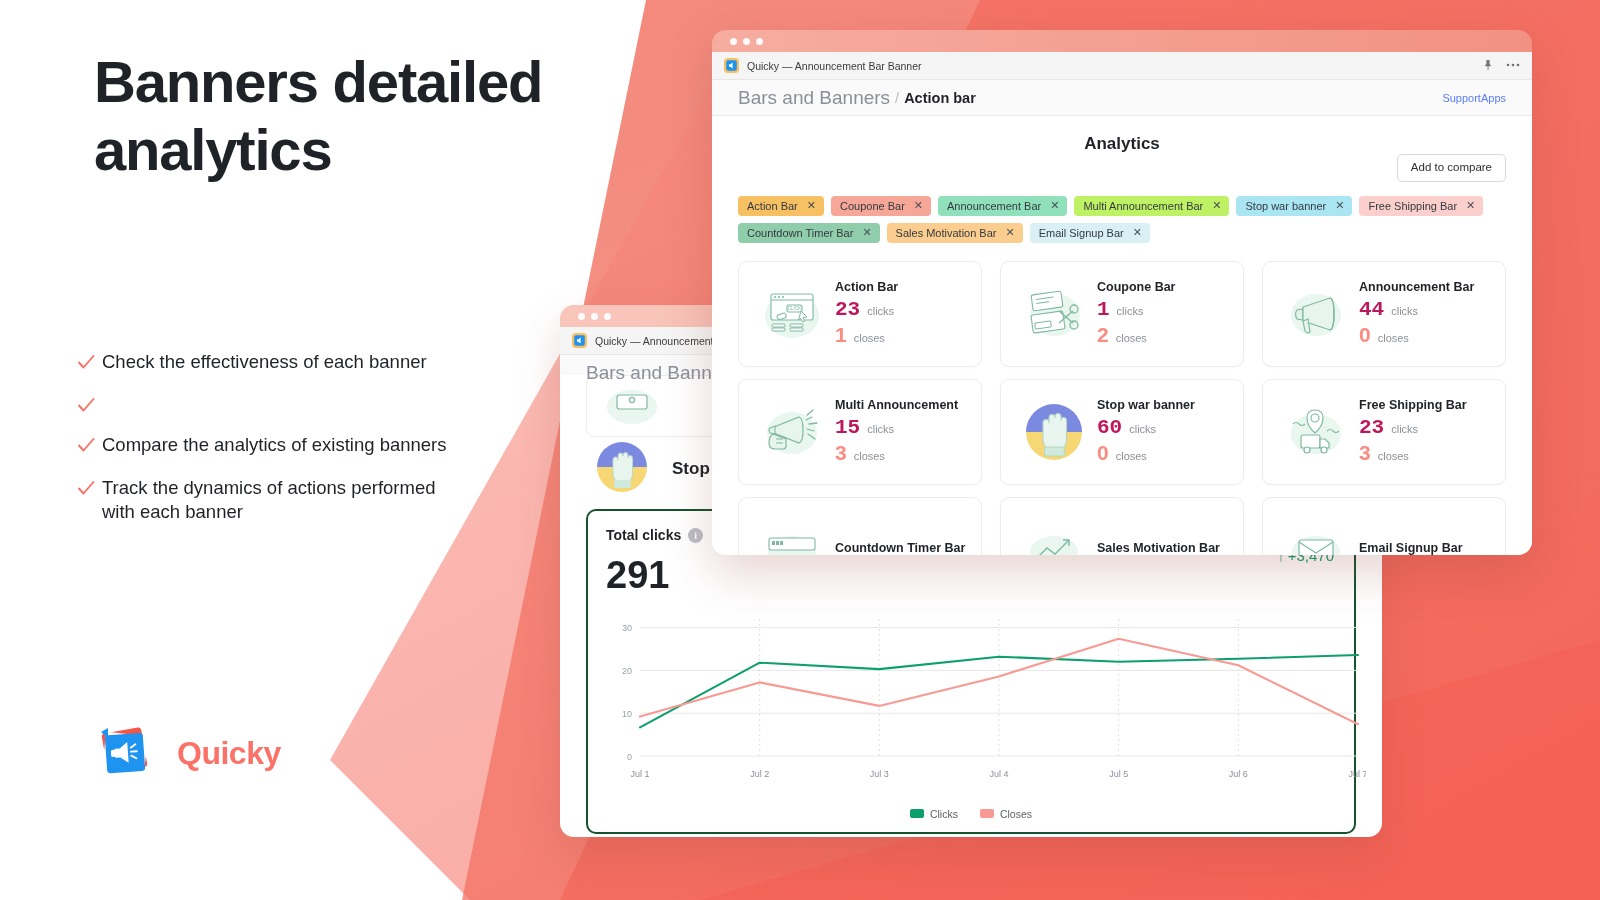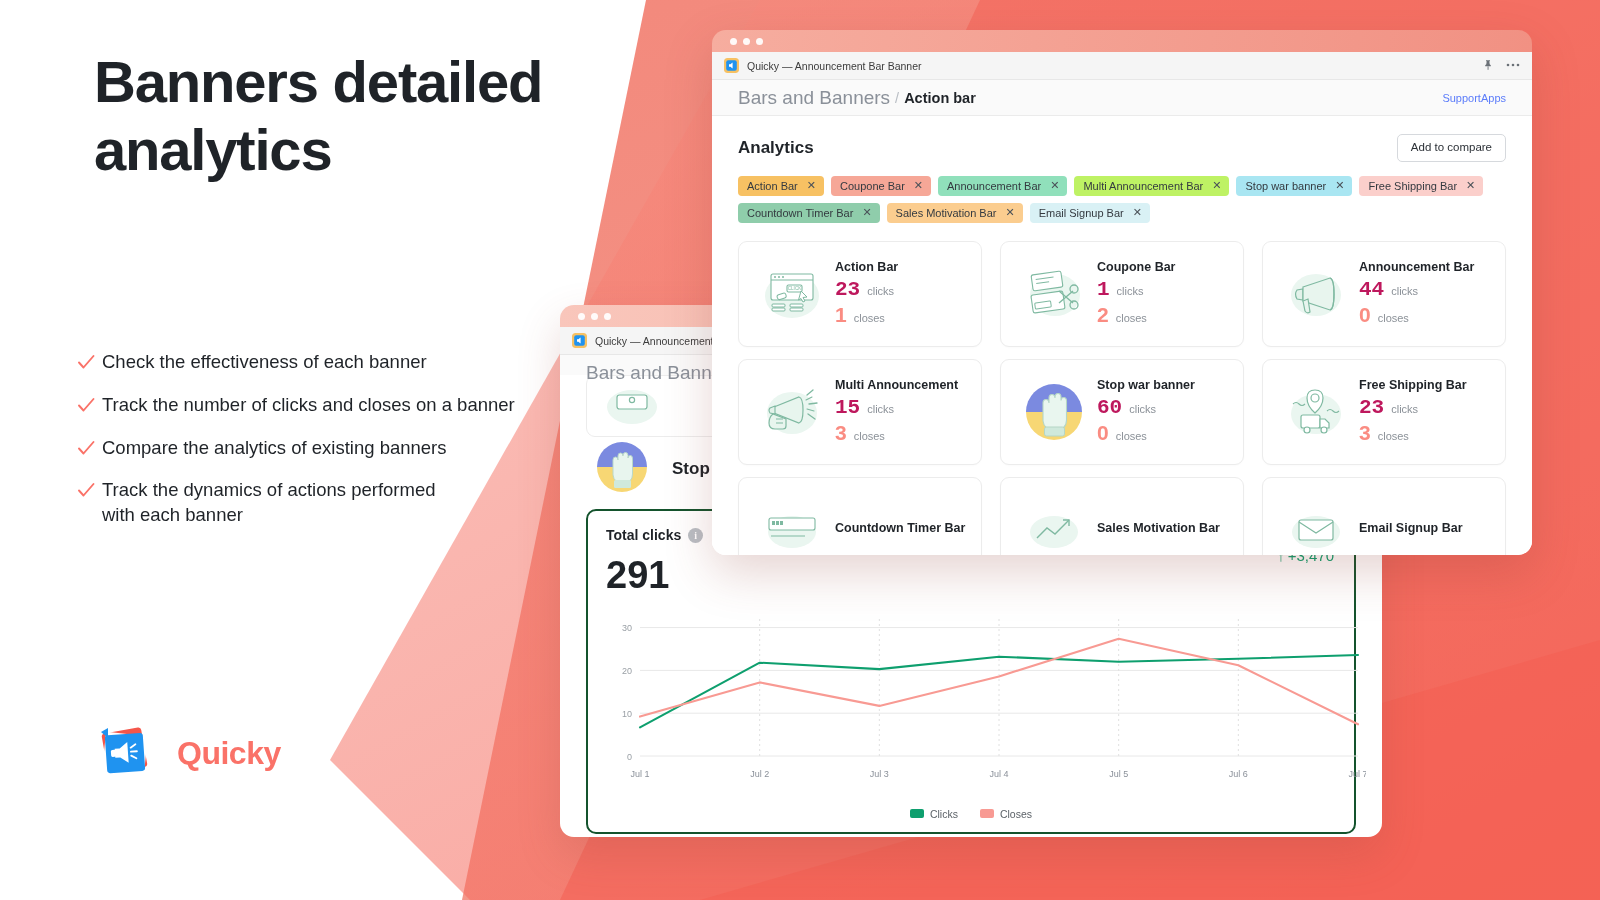--- a/index.html
+++ b/index.html
@@ -53,21 +53,21 @@
   .crumb-current { font-size:14.5px; color:#1f2328; font-weight:700; }
   .crumb-right { margin-left:auto; display:flex; }
   .crumb-link { font-size:11px; color:#5b7cfa; }
 
   
   #front-window { left:712px; top:30px; width:820px; height:525px; z-index:4;
     box-shadow:0 18px 48px rgba(140,60,50,.22); }
   #front-window .win-topbar { background:linear-gradient(100deg,#f6ad9f,#f19183); }
   .content { padding:18px 26px 0 26px; background:#fff; height:100%; }
 
-  .sec-head { display:flex; align-items:center; margin-bottom:14px; }
+  .sec-head { display:flex; align-items:center; margin-bottom:14px;flex-direction:column; }
   .sec-title { font-size:17px; font-weight:700; color:#1f2328; }
   .btn-compare {
     margin-left:auto; font-size:11.5px; color:#2c3137; background:#fff;
     border:1px solid #d6d9dd; border-radius:5px; padding:7px 13px; line-height:1;
   }
 
   .chips { display:flex; flex-wrap:wrap; gap:7px 7px; margin-bottom:18px; }
   .chip {
     display:inline-flex; align-items:center; gap:9px;
     border-radius:4px; padding:4px 8px 4px 9px; font-size:11px; color:#343a40;
@@ -159,21 +159,20 @@
         </svg>
     </span>
     <span class="feature-text">Check the effectiveness of each banner</span>
   </div>
   <div class="feature-row">
     <span class="check-icon">
       <svg width="20" height="20" viewBox="0 0 20 20">
           <path d="M3 10.5 L7.5 15.5 L17.5 4" fill="none" stroke="#fa7268" stroke-width="1.9" stroke-linecap="round" stroke-linejoin="round"></path>
         </svg>
     </span>
-    <span class="feature-text">Track the number of clicks and closes on a banner</span>
   </div>
   <div class="feature-row">
     <span class="check-icon">
       <svg width="20" height="20" viewBox="0 0 20 20">
           <path d="M3 10.5 L7.5 15.5 L17.5 4" fill="none" stroke="#fa7268" stroke-width="1.9" stroke-linecap="round" stroke-linejoin="round"></path>
         </svg>
     </span>
     <span class="feature-text">Compare the analytics of existing banners</span>
   </div>
   <div class="feature-row">

